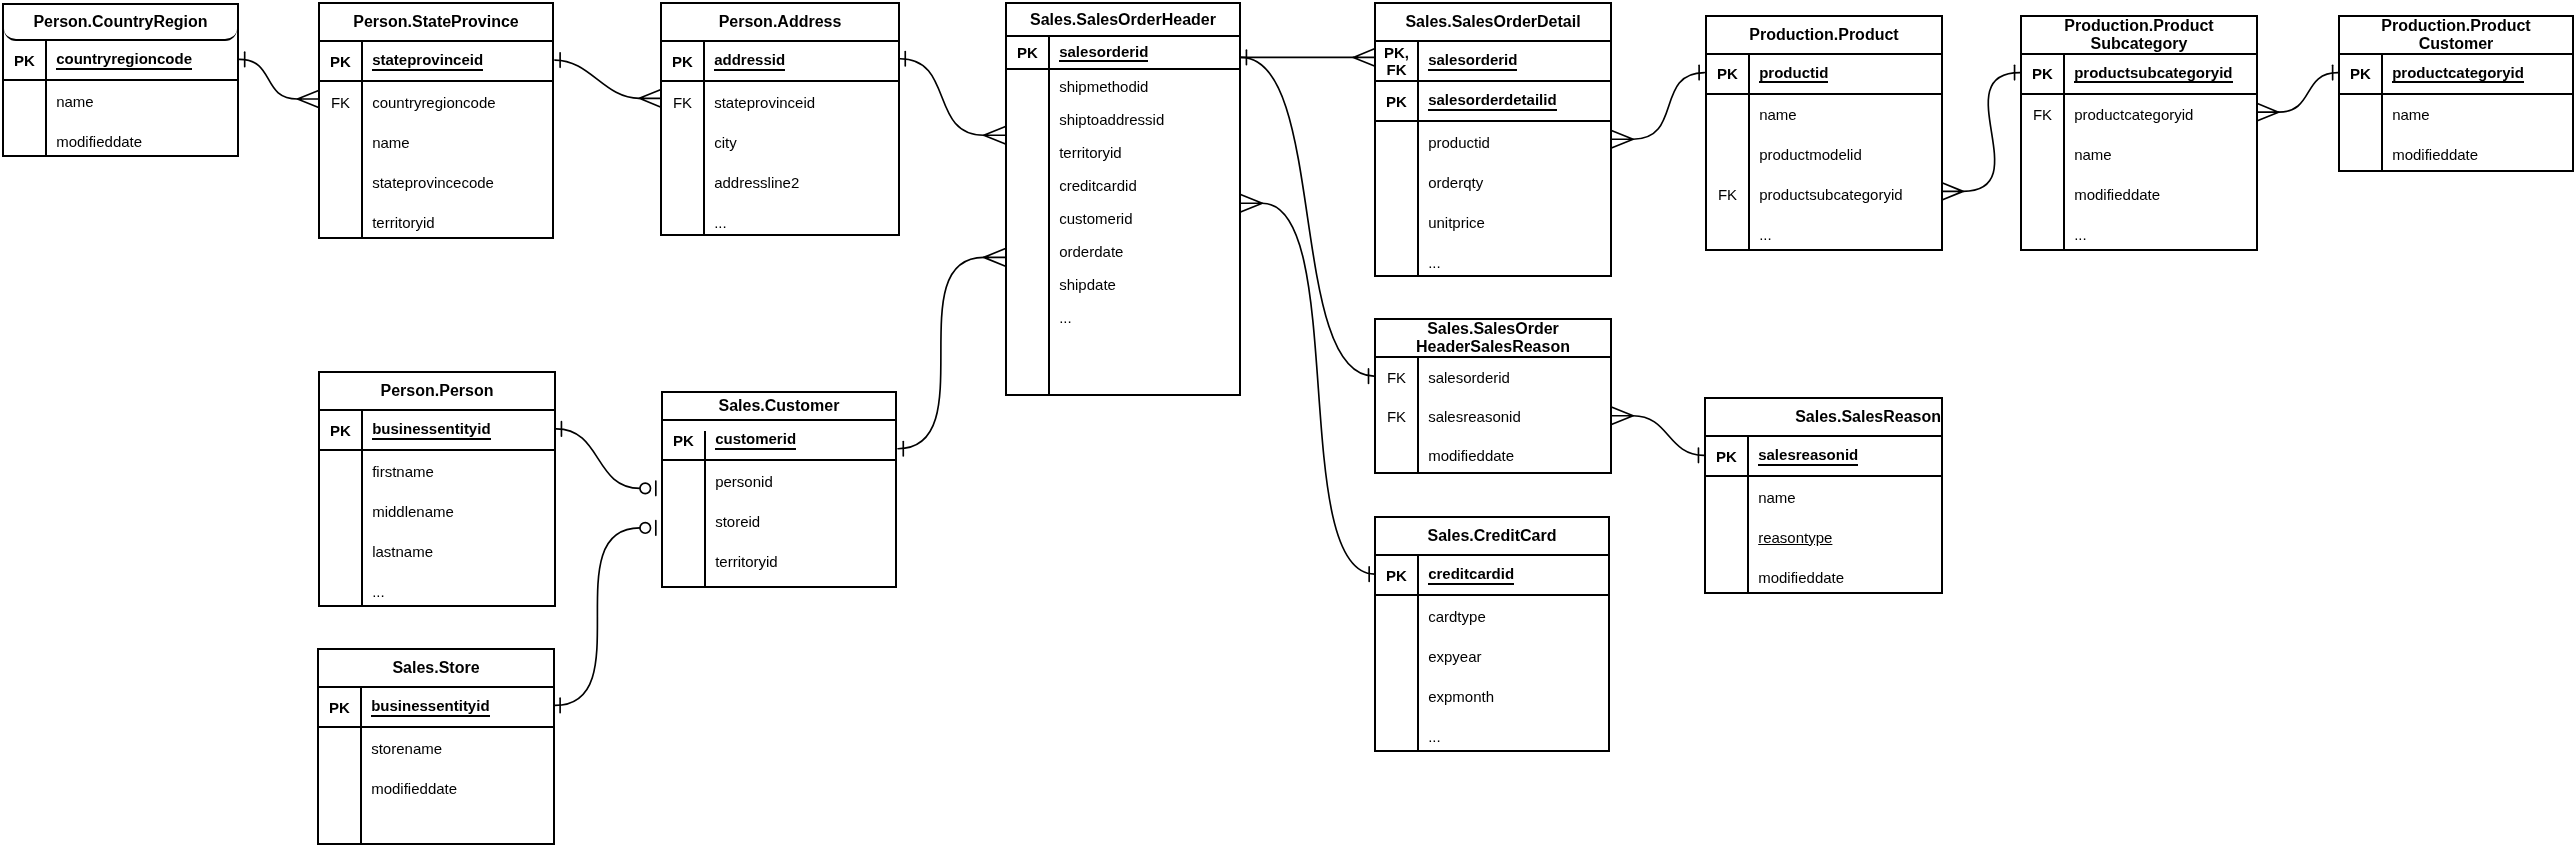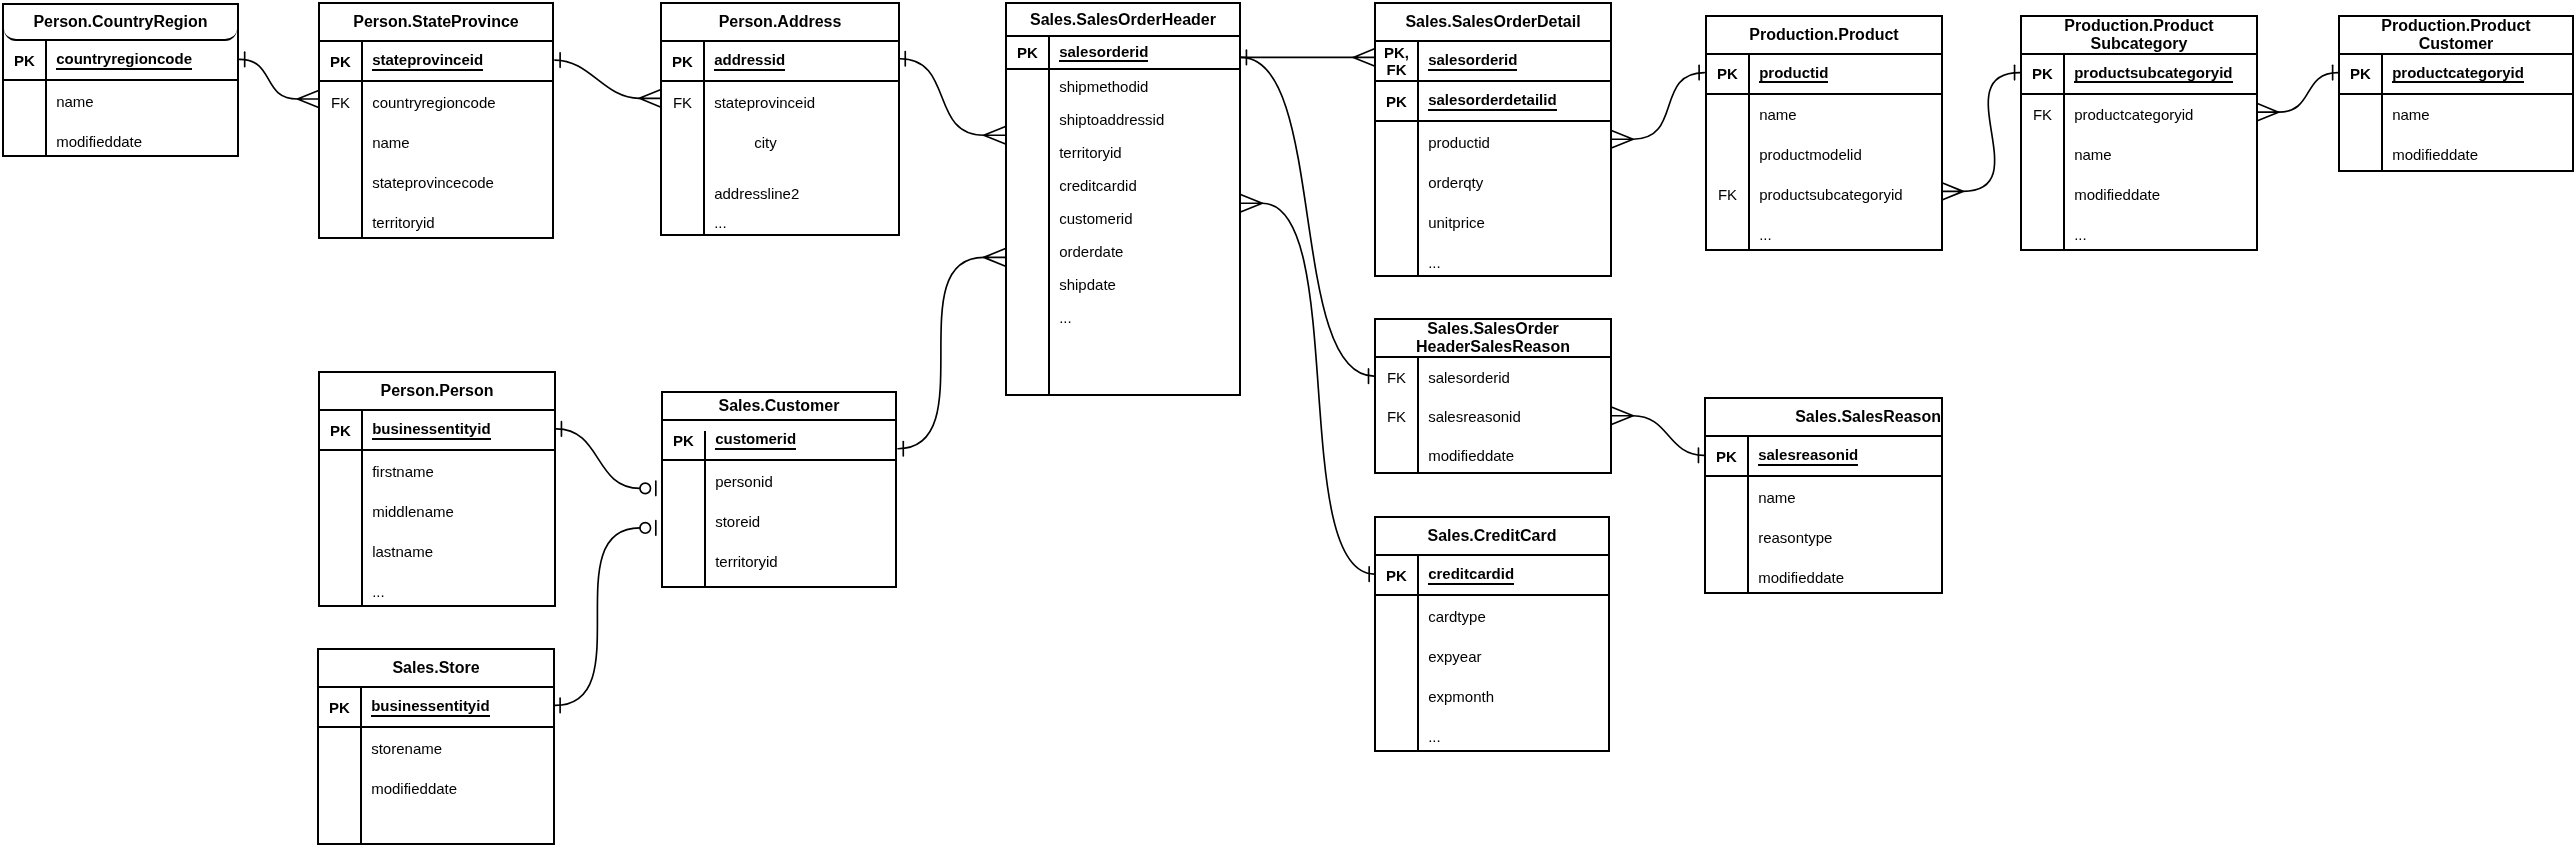--- a/index.html
+++ b/index.html
@@ -166,25 +166,25 @@
         <div>Person.Address</div>
       </div>
       <div class="e-row pkrow" style="height: 40px;">
         <span class="e-key bold">PK</span>
         <span class="e-label u">addressid</span>
       </div>
       <div class="e-row" style="height: 40px;">
         <span class="e-key">FK</span>
         <span class="e-label">stateprovinceid</span>
       </div>
-      <div class="e-row" style="height: 40px; padding-left: 40px;">
+      <div class="e-row" style="height: 40px;">
         <span class="e-key"></span>
         <span class="e-label">city</span>
       </div>
-      <div class="e-row" style="height: 40px; align-items: flex-end;">
+      <div class="e-row" style="height: 40px;">
         <span class="e-key"></span>
         <span class="e-label">addressline2</span>
       </div>
       <div class="e-row" style="height: 40px;">
         <span class="e-key"></span>
         <span class="e-label">...</span>
       </div>
       <div class="keycol" style="top: 38px;"></div>
     </div>
     <div class="entity" style="left: 1005px; top: 2px; width: 236px; height: 394px;">
@@ -422,21 +422,21 @@
         <div>Sales.SalesReason</div>
       </div>
       <div class="e-row pkrow" style="height: 40px;">
         <span class="e-key bold">PK</span>
         <span class="e-label u">salesreasonid</span>
       </div>
       <div class="e-row" style="height: 40px;">
         <span class="e-key"></span>
         <span class="e-label">name</span>
       </div>
-      <div class="e-row" style="height: 40px;">
+      <div class="e-row" style="height: 40px; text-decoration: underline;">
         <span class="e-key"></span>
         <span class="e-label">reasontype</span>
       </div>
       <div class="e-row" style="height: 40px;">
         <span class="e-key"></span>
         <span class="e-label">modifieddate</span>
       </div>
       <div class="keycol" style="top: 38px;"></div>
     </div>
     <div class="entity" style="left: 1374px; top: 516px; width: 236px; height: 236px;">

